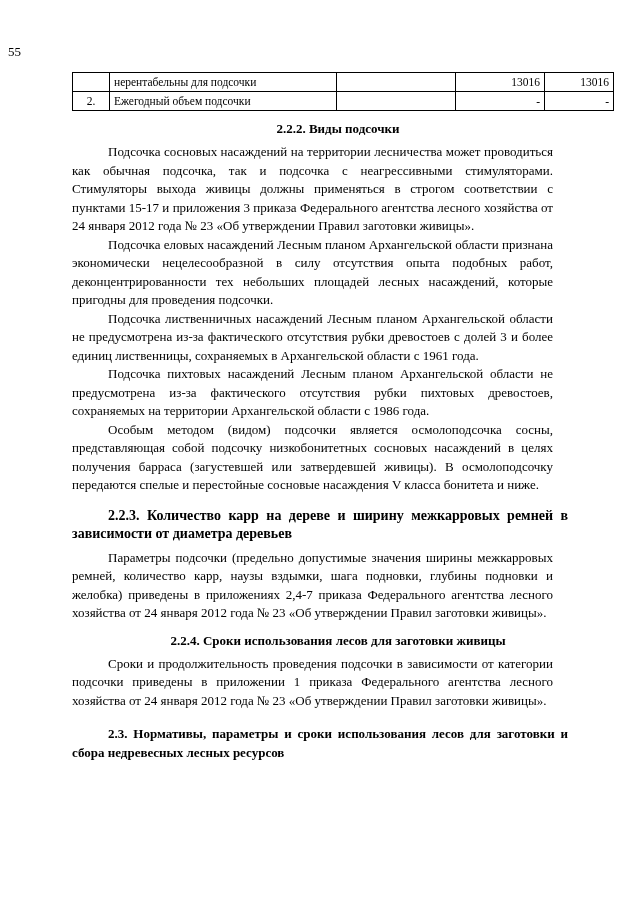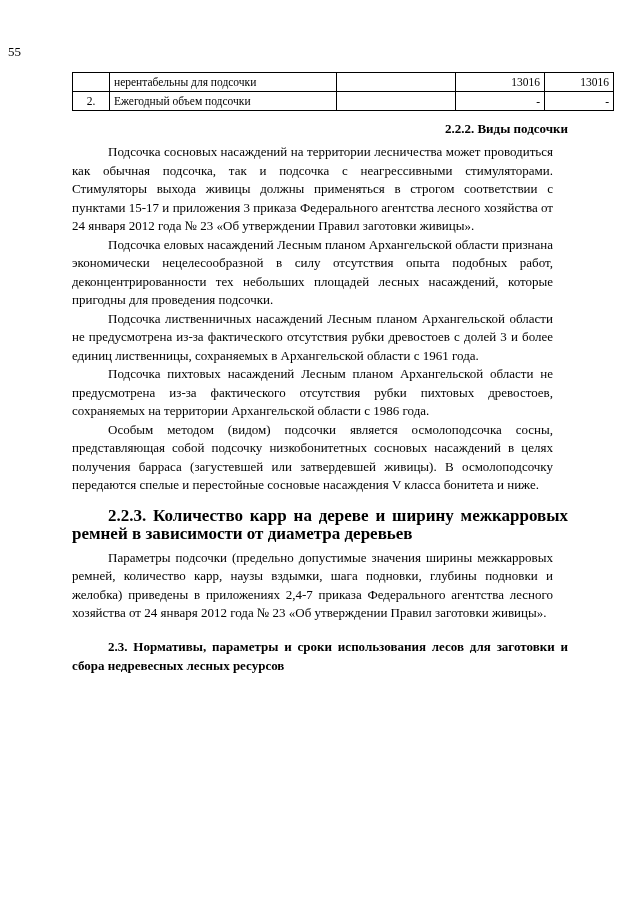--- a/index.html
+++ b/index.html
@@ -53,25 +53,25 @@
   }
   .col-num { width: 28px; text-align: center; }
   .col-name { width: 218px; text-align: left; }
   .col-mid { width: 110px; }
   .col-v1 { width: 80px; text-align: right; padding-right: 8px; }
   .col-v2 { width: 60px; text-align: right; padding-right: 8px; }
   h3.heading {
     font-size: 13px;
     font-weight: bold;
     margin: 10px 0 6px 0;
-    text-align: right;
+    text-align: center;
     text-indent: 36px;
   }
   h3.heading-center {
-    font-size: 17px;
+    font-size: 14px;
     font-weight: bold;
     margin: 12px 0 6px 0;
     text-align: justify;
     text-indent: 36px;
     line-height: 18px;
   }
   p.para {
     font-size: 13px;
     margin: 0 15px 0 0;
     text-align: justify;
@@ -120,17 +120,19 @@
     <h3 class="heading">2.2.2. Виды подсочки</h3>
     <p class="para">Подсочка сосновых насаждений на территории лесничества может проводиться как обычная подсочка, так и подсочка с неагрессивными стимуляторами. Стимуляторы выхода живицы должны применяться в строгом соответствии с пунктами 15-17 и приложения 3 приказа Федерального агентства лесного хозяйства от 24 января 2012 года № 23 «Об утверждении Правил заготовки живицы».</p>
     <p class="para">Подсочка еловых насаждений Лесным планом Архангельской области признана экономически нецелесообразной в силу отсутствия опыта подобных работ, деконцентрированности тех небольших площадей лесных насаждений, которые пригодны для проведения подсочки.</p>
     <p class="para">Подсочка лиственничных насаждений Лесным планом Архангельской области не предусмотрена из-за фактического отсутствия рубки древостоев с долей 3 и более единиц лиственницы,  сохраняемых в Архангельской области с 1961 года.</p>
     <p class="para">Подсочка пихтовых насаждений Лесным планом Архангельской области не предусмотрена из-за фактического отсутствия рубки пихтовых древостоев, сохраняемых на территории Архангельской области с 1986 года.</p>
     <p class="para">Особым методом (видом) подсочки является осмолоподсочка сосны, представляющая собой подсочку низкобонитетных сосновых насаждений в целях получения барраса (загустевшей или затвердевшей живицы). В осмолоподсочку передаются спелые и перестойные сосновые насаждения V класса бонитета и ниже.</p>
 
     <h3 class="heading-center">2.2.3. Количество карр на дереве и ширину межкарровых ремней в зависимости от диаметра деревьев</h3>
     <p class="para">Параметры подсочки (предельно допустимые значения ширины межкарровых ремней, количество карр, наузы вздымки, шага подновки, глубины подновки и желобка) приведены в приложениях 2,4-7 приказа Федерального агентства лесного хозяйства от 24 января 2012 года № 23 «Об утверждении Правил заготовки живицы».</p>
 
+    <h3 class="heading">2.2.4. Сроки использования лесов для заготовки живицы</h3>
+    <p class="para">Сроки и продолжительность проведения подсочки в зависимости от категории подсочки приведены в приложении 1 приказа Федерального агентства лесного хозяйства от 24 января 2012 года    № 23 «Об утверждении Правил заготовки живицы».</p>
 
     <h3 class="final-heading">2.3. Нормативы, параметры и сроки  использования  лесов для заготовки и сбора недревесных лесных ресурсов</h3>
 
   </div>
 </div>
 
 </body></html>

